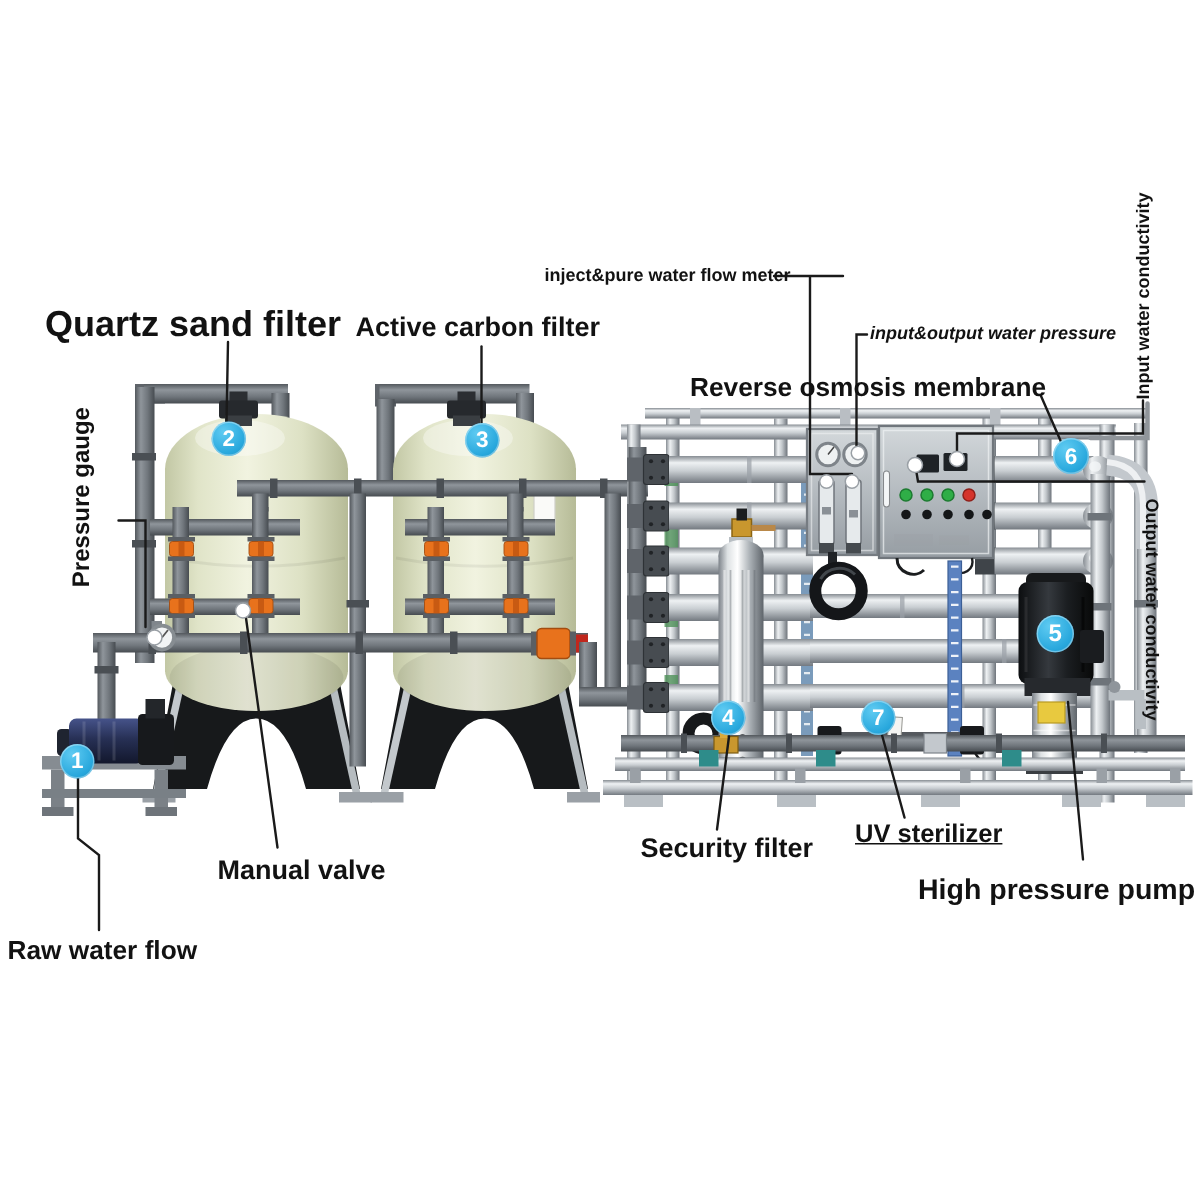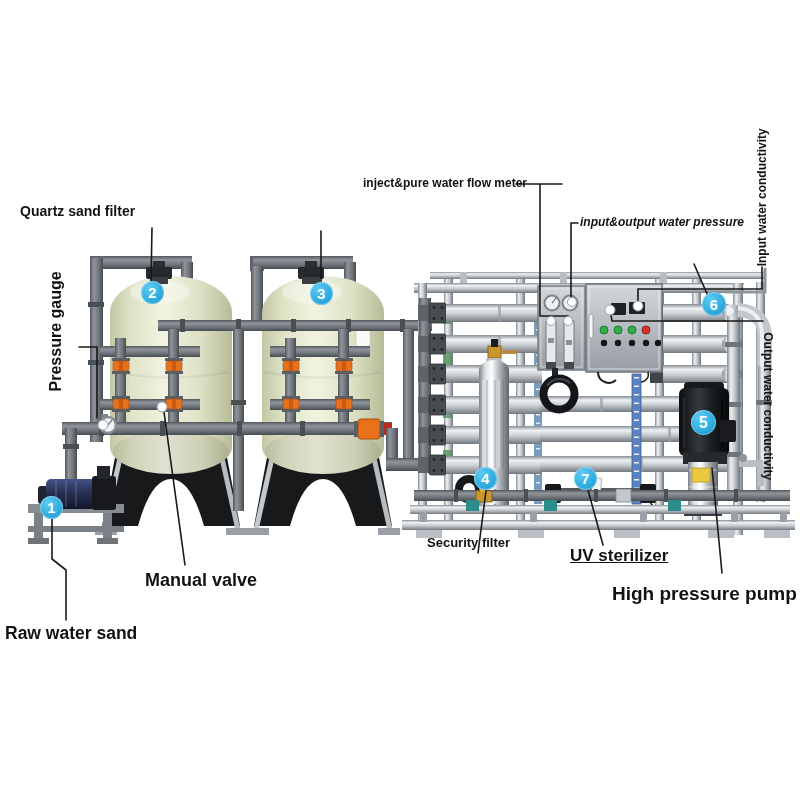--- a/index.html
+++ b/index.html
@@ -418,29 +418,31 @@
     <circle cx="103" cy="425" r="5"></circle>
     <circle cx="162" cy="407" r="5"></circle>
     <circle cx="551" cy="321" r="4.5"></circle>
     <circle cx="568" cy="321" r="4.5"></circle>
     <circle cx="572" cy="302" r="4.5"></circle>
     <circle cx="638" cy="306" r="5"></circle>
     <circle cx="610" cy="310" r="5"></circle>
   </g>
 </svg>
 
-<div class="lbl" style="left:20px;top:204px;font-size:14px;">Quartz sand filter</div>
+<div class="lbl" style="left:30px;top:204px;font-size:24px;">Quartz sand filter</div>
+<div class="lbl" style="left:237px;top:209px;font-size:18px;">Active carbon filter</div>
 <div class="lbl lbl-v" style="left:-19px;top:323px;width:150px;font-size:16px;transform:rotate(-90deg);">Pressure gauge</div>
 <div class="lbl" style="left:363px;top:177px;font-size:12px;">inject&amp;pure water flow meter</div>
 <div class="lbl" style="left:580px;top:216px;font-size:12px;font-style:italic;">input&amp;output water pressure</div>
+<div class="lbl" style="left:460px;top:249px;font-size:17.5px;">Reverse osmosis membrane</div>
 <div class="lbl lbl-v" style="left:687px;top:191px;width:150px;font-size:12px;transform:rotate(-90deg);">Input water conductivity</div>
 <div class="lbl lbl-v" style="left:689px;top:400px;width:158px;font-size:12px;transform:rotate(90deg);">Output water conductivity</div>
 <div class="lbl" style="left:145px;top:571px;font-size:18px;">Manual valve</div>
-<div class="lbl" style="left:5px;top:624px;font-size:17.5px;">Raw water sand</div>
-<div class="lbl" style="left:427px;top:536px;font-size:13px;">Security filter</div>
+<div class="lbl" style="left:5px;top:624px;font-size:17.5px;">Raw water flow</div>
+<div class="lbl" style="left:427px;top:556px;font-size:18px;">Security filter</div>
 <div class="lbl" style="left:570px;top:547px;font-size:17px;text-decoration:underline;">UV sterilizer</div>
 <div class="lbl" style="left:612px;top:584px;font-size:19px;">High pressure pump</div>
 
 <div class="marker" style="left:40px;top:496px;">1</div>
 <div class="marker" style="left:141px;top:281px;">2</div>
 <div class="marker" style="left:310px;top:282px;">3</div>
 <div class="marker" style="left:474px;top:467px;">4</div>
 <div class="marker big" style="left:691px;top:410px;">5</div>
 <div class="marker mid" style="left:702px;top:292px;">6</div>
 <div class="marker" style="left:574px;top:467px;">7</div>

